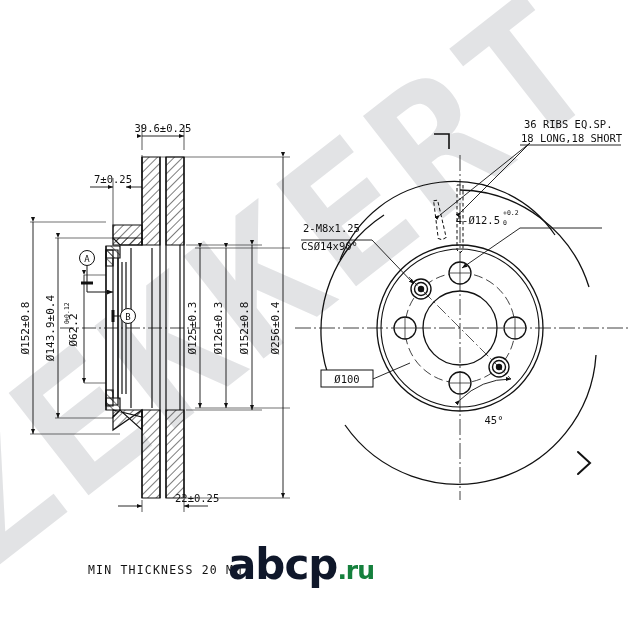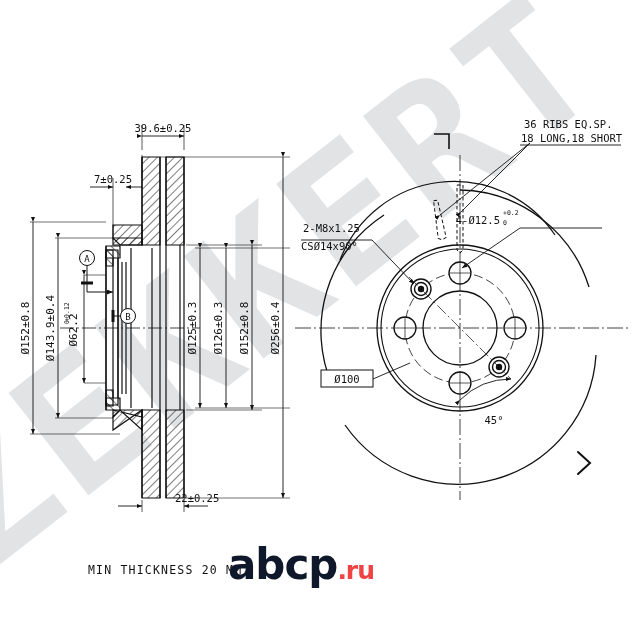--- a/index.html
+++ b/index.html
@@ -13,21 +13,21 @@
     position:absolute;left:0;top:0;width:640px;height:640px;
     pointer-events:none;
   }
   .wm-abcp{
     position:absolute;left:228px;top:540px;
     font-family:"DejaVu Sans","Liberation Sans",sans-serif;
     font-weight:700;letter-spacing:-1px;
     pointer-events:none;user-select:none;
   }
   .wm-abcp .a{font-size:42px;color:#0f172a;}
-  .wm-abcp .b{font-size:25px;color:#ef4444;}
+  .wm-abcp .b{font-size:25px;color:#15803d;}
   svg text{font-family:"DejaVu Sans Mono","Liberation Mono",monospace;}
 </style>
 </head>
 <body>
 
 <svg id="sheet" viewBox="0 0 640 640">
 
   <defs>
     <pattern id="hatch" width="6" height="6" patternTransform="rotate(45)" patternUnits="userSpaceOnUse">
       <line x1="0" y1="0" x2="0" y2="6" stroke="#111" stroke-width="1.1"></line>

